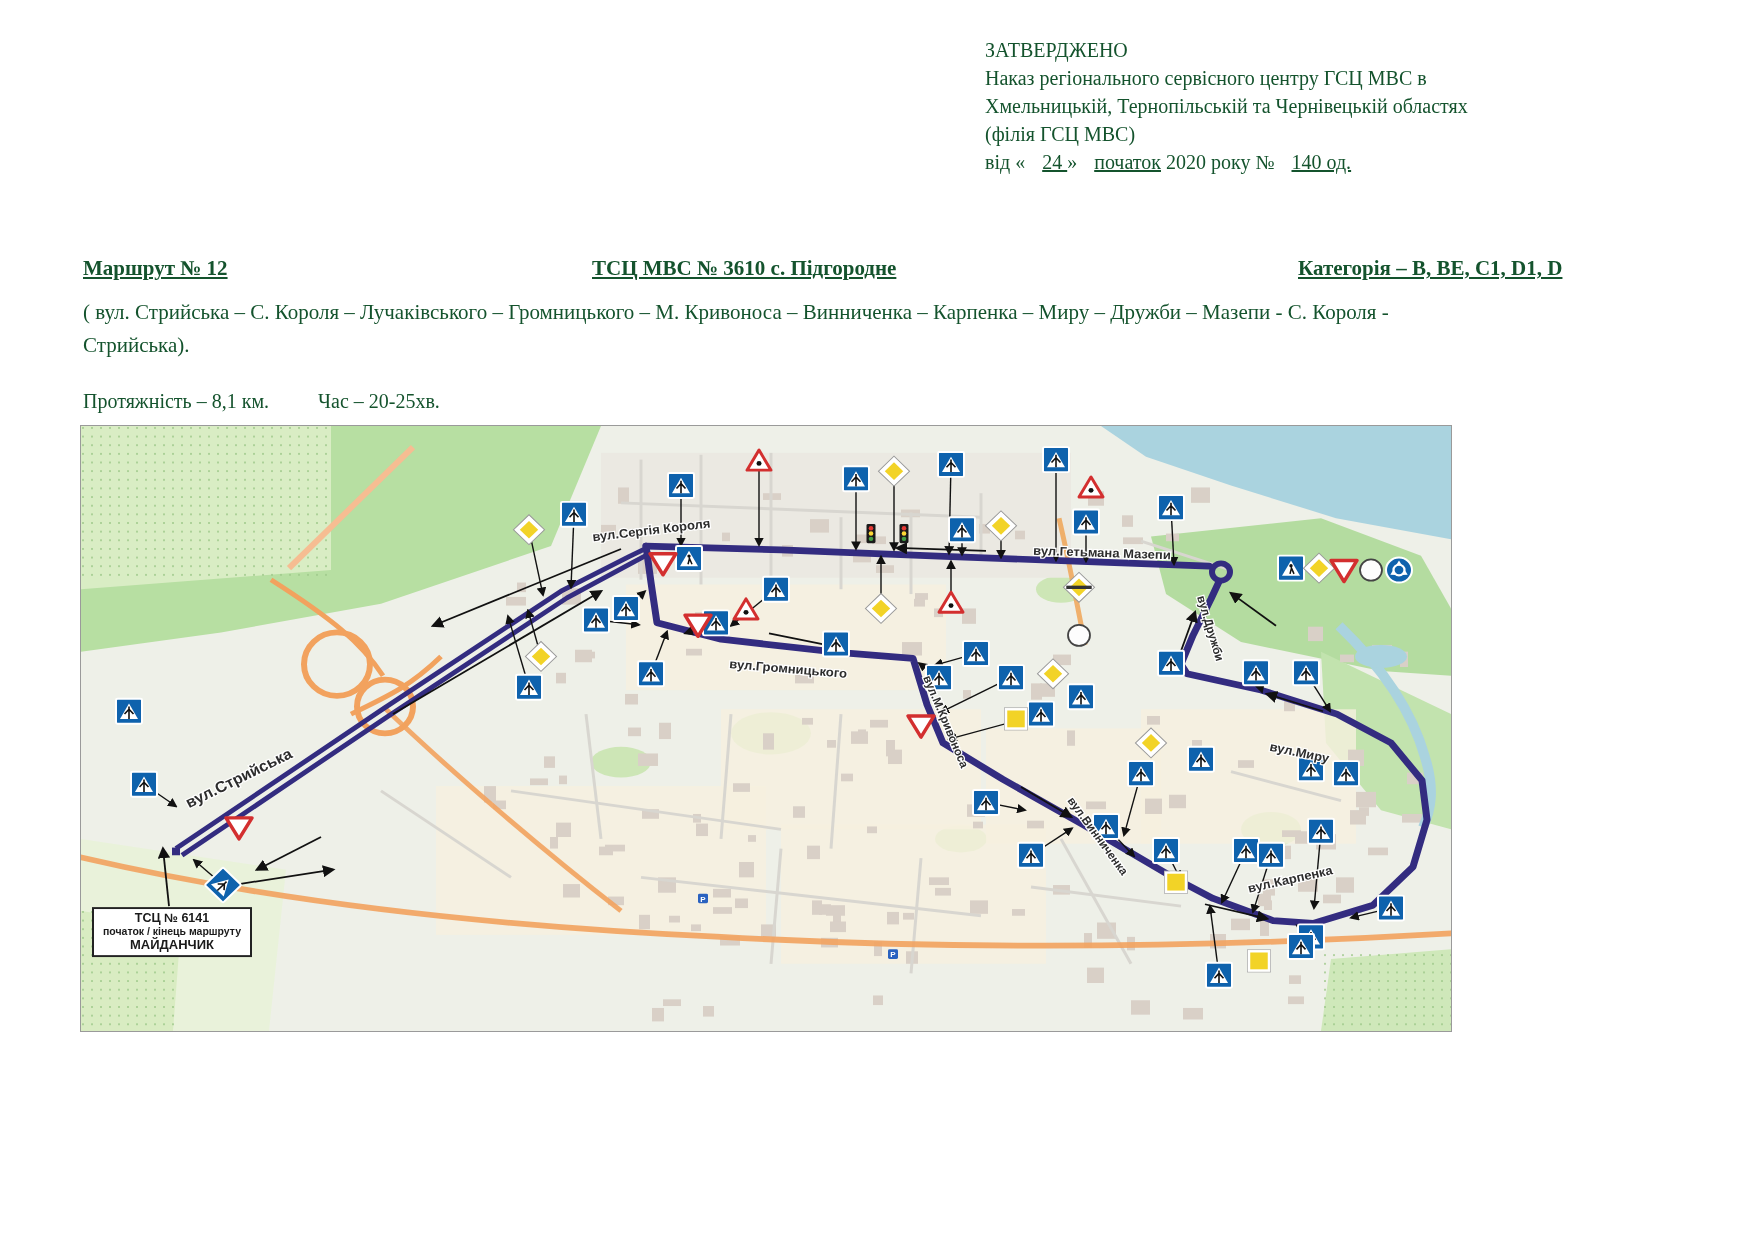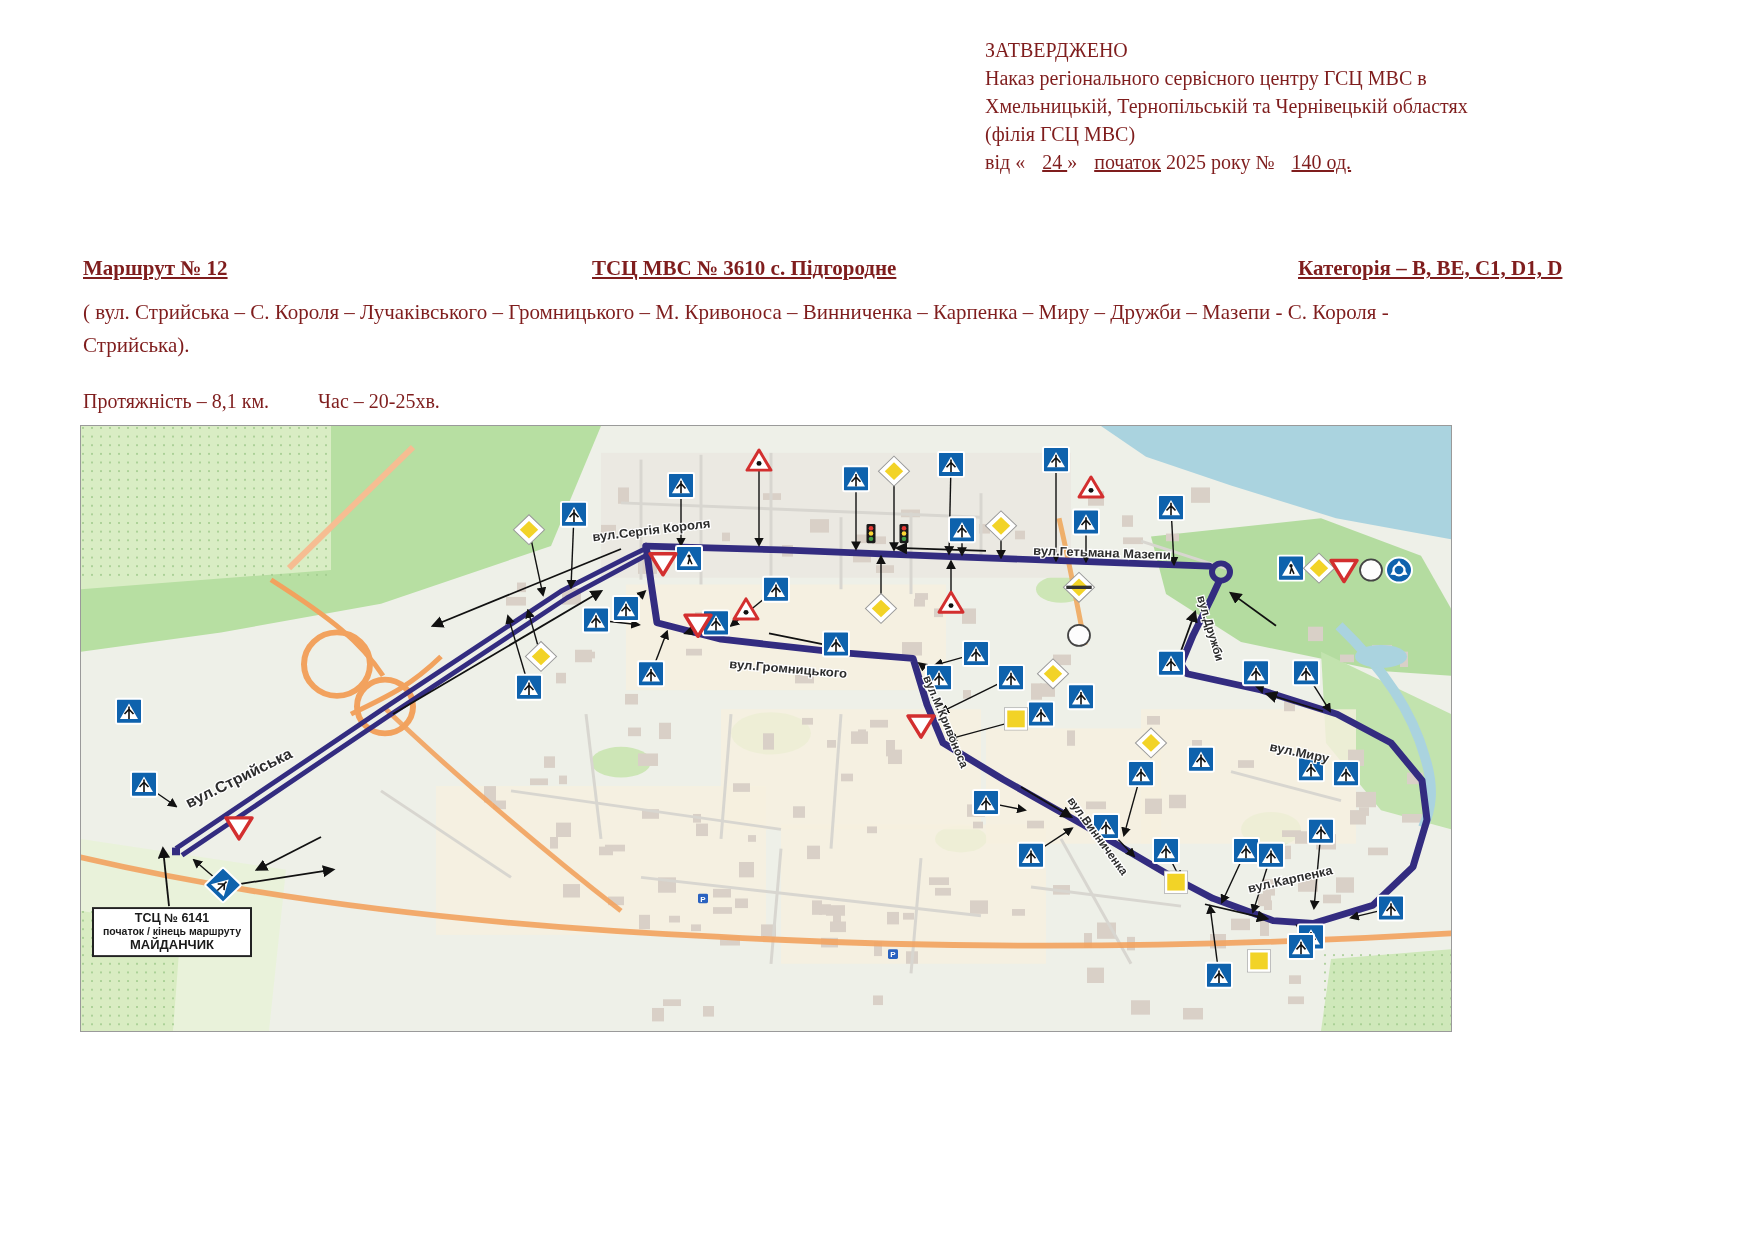--- a/index.html
+++ b/index.html
@@ -1,17 +1,17 @@
 <!DOCTYPE html>
 <html><head>
 <meta charset="utf-8">
 <style>
   html,body{margin:0;padding:0;background:#888;}
   .page{position:relative;width:1755px;height:1241px;background:#ffffff;overflow:hidden;
-        font-family:"Liberation Serif", serif;color:#7f1d1d;}
+        font-family:"Liberation Serif", serif;color:#14532d;}
   .approval{position:absolute;left:985px;top:36px;width:575px;font-size:20px;line-height:28px;}
   .approval .u{text-decoration:underline;margin-left:12px;}
   .hdr{position:absolute;top:256px;font-size:21px;font-weight:bold;white-space:nowrap;text-decoration:underline;}
   .desc{position:absolute;left:83px;top:296px;width:1600px;font-size:21px;line-height:33px;}
   .stats{position:absolute;top:390px;font-size:20px;white-space:nowrap;text-align:center;}
   .map{position:absolute;left:80px;top:425px;width:1370px;height:605px;border:1px solid #9a9a9a;background:#eef0e8;}
   .map svg{display:block;width:100%;height:100%;}
   .lbl{font-family:"Liberation Sans", sans-serif;font-weight:bold;fill:#2d2d2d;
        stroke:#ffffff;stroke-width:2.5px;paint-order:stroke;}
   .tsc{font-family:"Liberation Sans", sans-serif;font-weight:bold;fill:#1a1a1a;text-anchor:middle;}
@@ -19,21 +19,21 @@
 </head>
 <body>
 
 <div class="page">
 
   <div class="approval">
     <div>ЗАТВЕРДЖЕНО</div>
     <div>Наказ  регіонального сервісного центру ГСЦ МВС в</div>
     <div>Хмельницькій, Тернопільській та Чернівецькій областях</div>
     <div>(філія ГСЦ МВС)</div>
-    <div id="date-line"><span>від « </span><span class="u"> 24 </span><span> » </span><span class="u">початок</span><span> 2025 року   № </span><span class="u"> 140 од.</span></div>
+    <div id="date-line"><span>від « </span><span class="u"> 24 </span><span> » </span><span class="u">початок</span><span> 2020 року   № </span><span class="u"> 140 од.</span></div>
   </div>
 
   <div class="hdr" style="left:83px">Маршрут № 12</div>
   <div class="hdr" style="left:592px">ТСЦ МВС № 3610 с. Підгородне</div>
   <div class="hdr" style="left:1298px">Категорія – B, BE, C1, D1, D</div>
 
   <div class="desc">
     <div>( вул. Стрийська – С. Короля – Лучаківського – Громницького – М. Кривоноса – Винниченка – Карпенка – Миру – Дружби – Мазепи - С. Короля -</div>
     <div>Стрийська).</div>
   </div>

